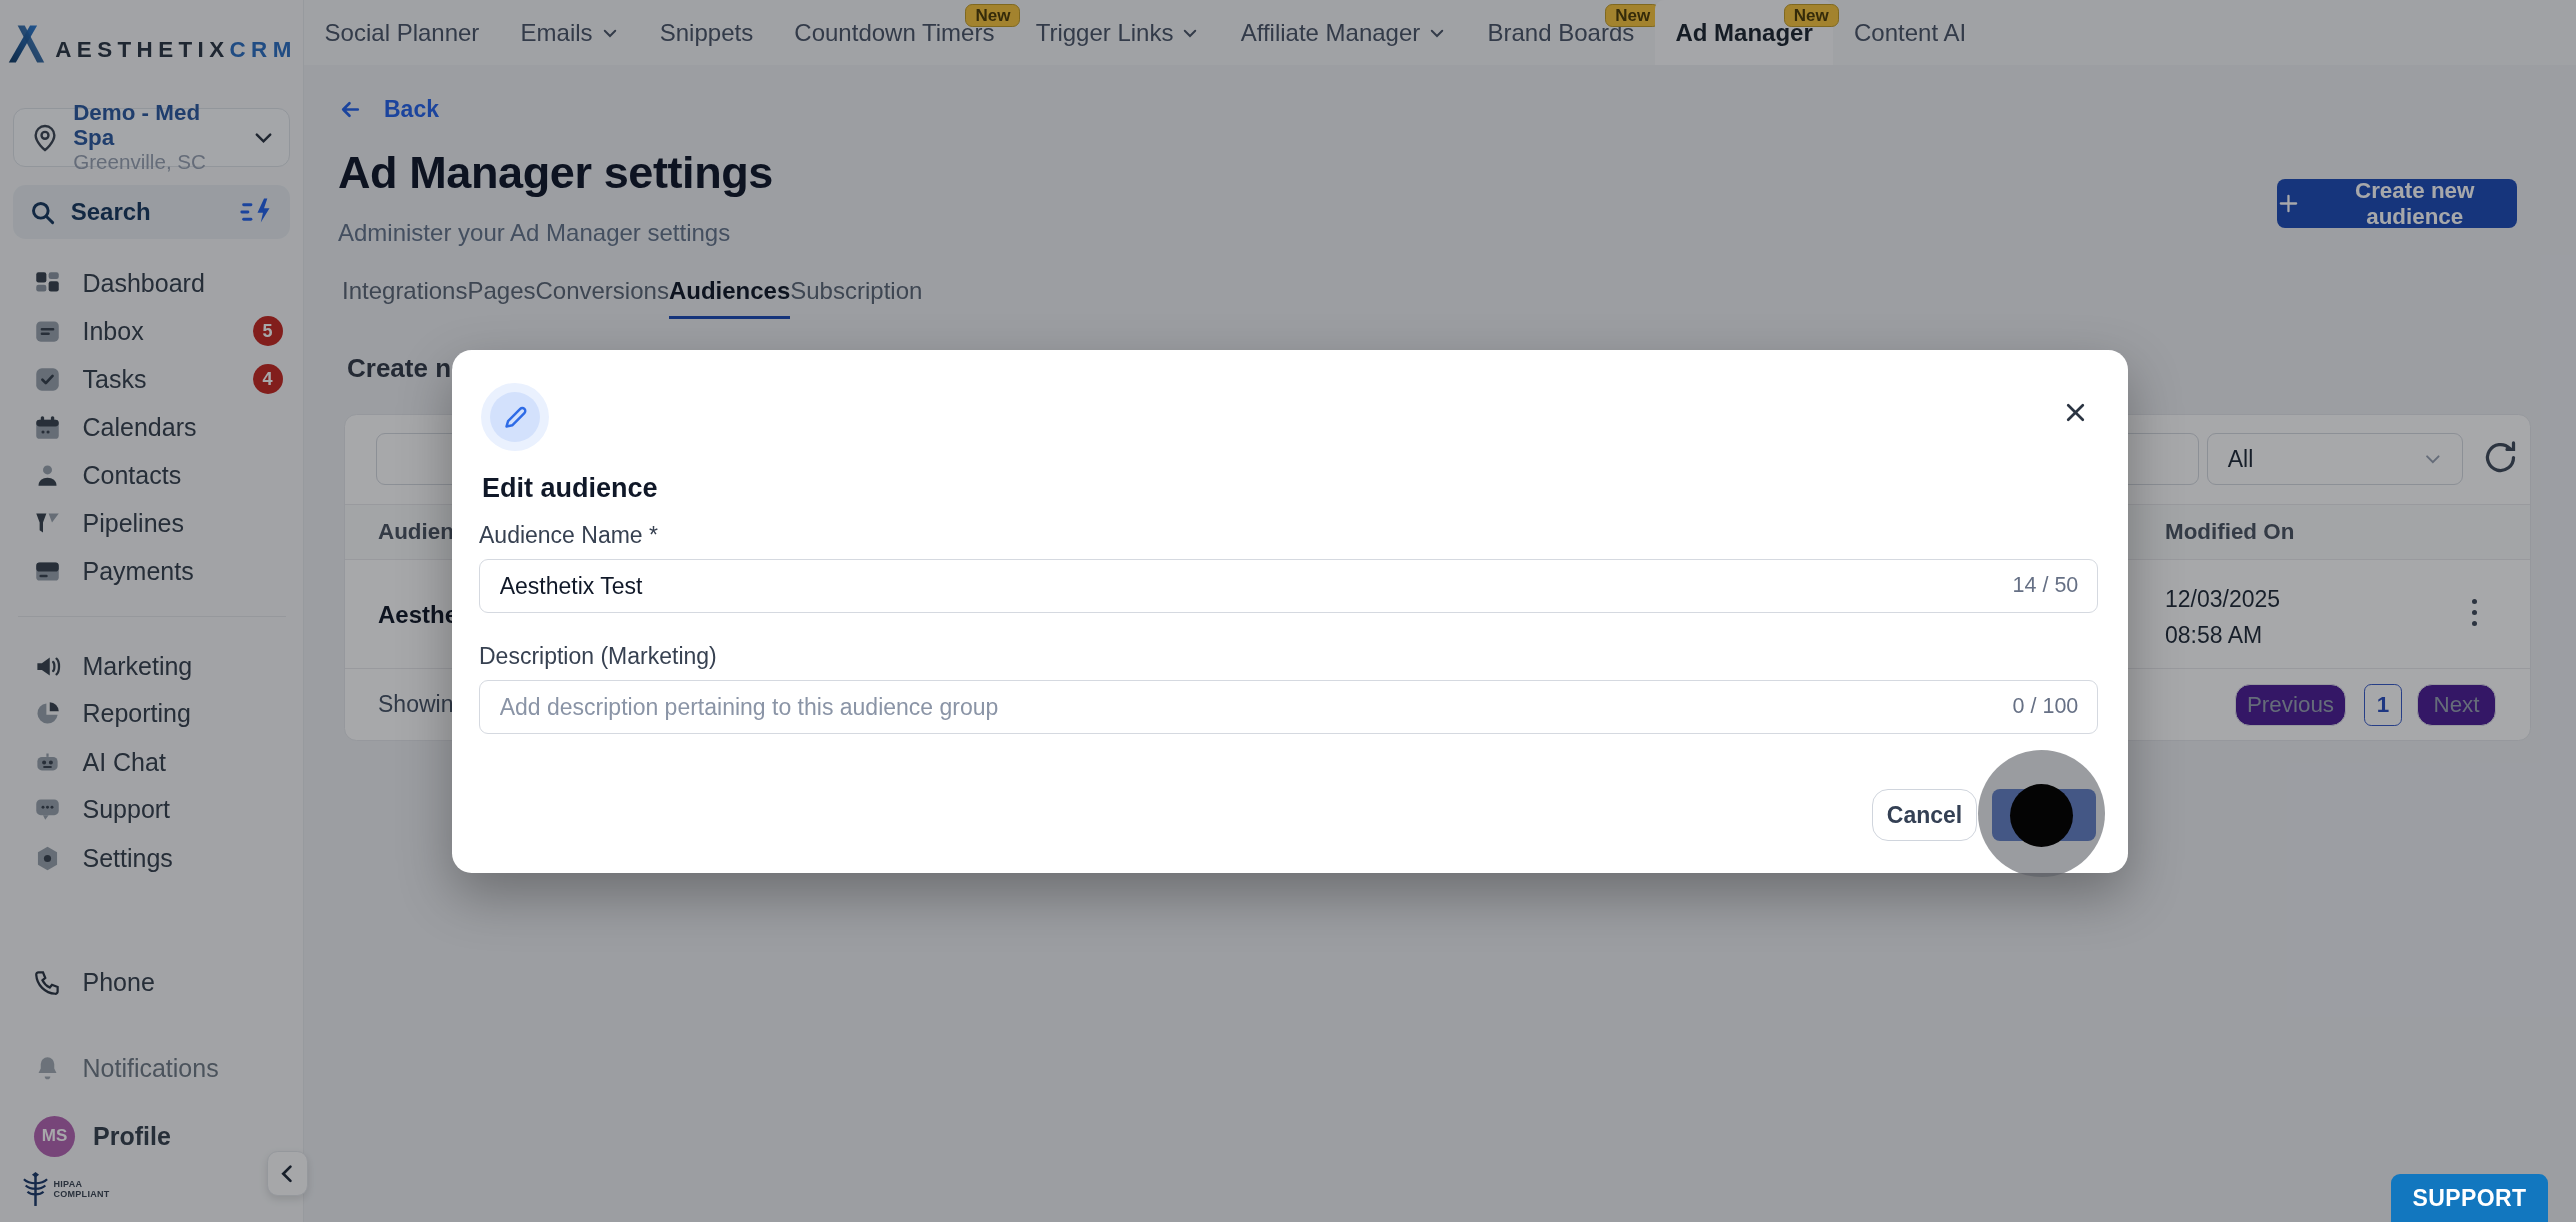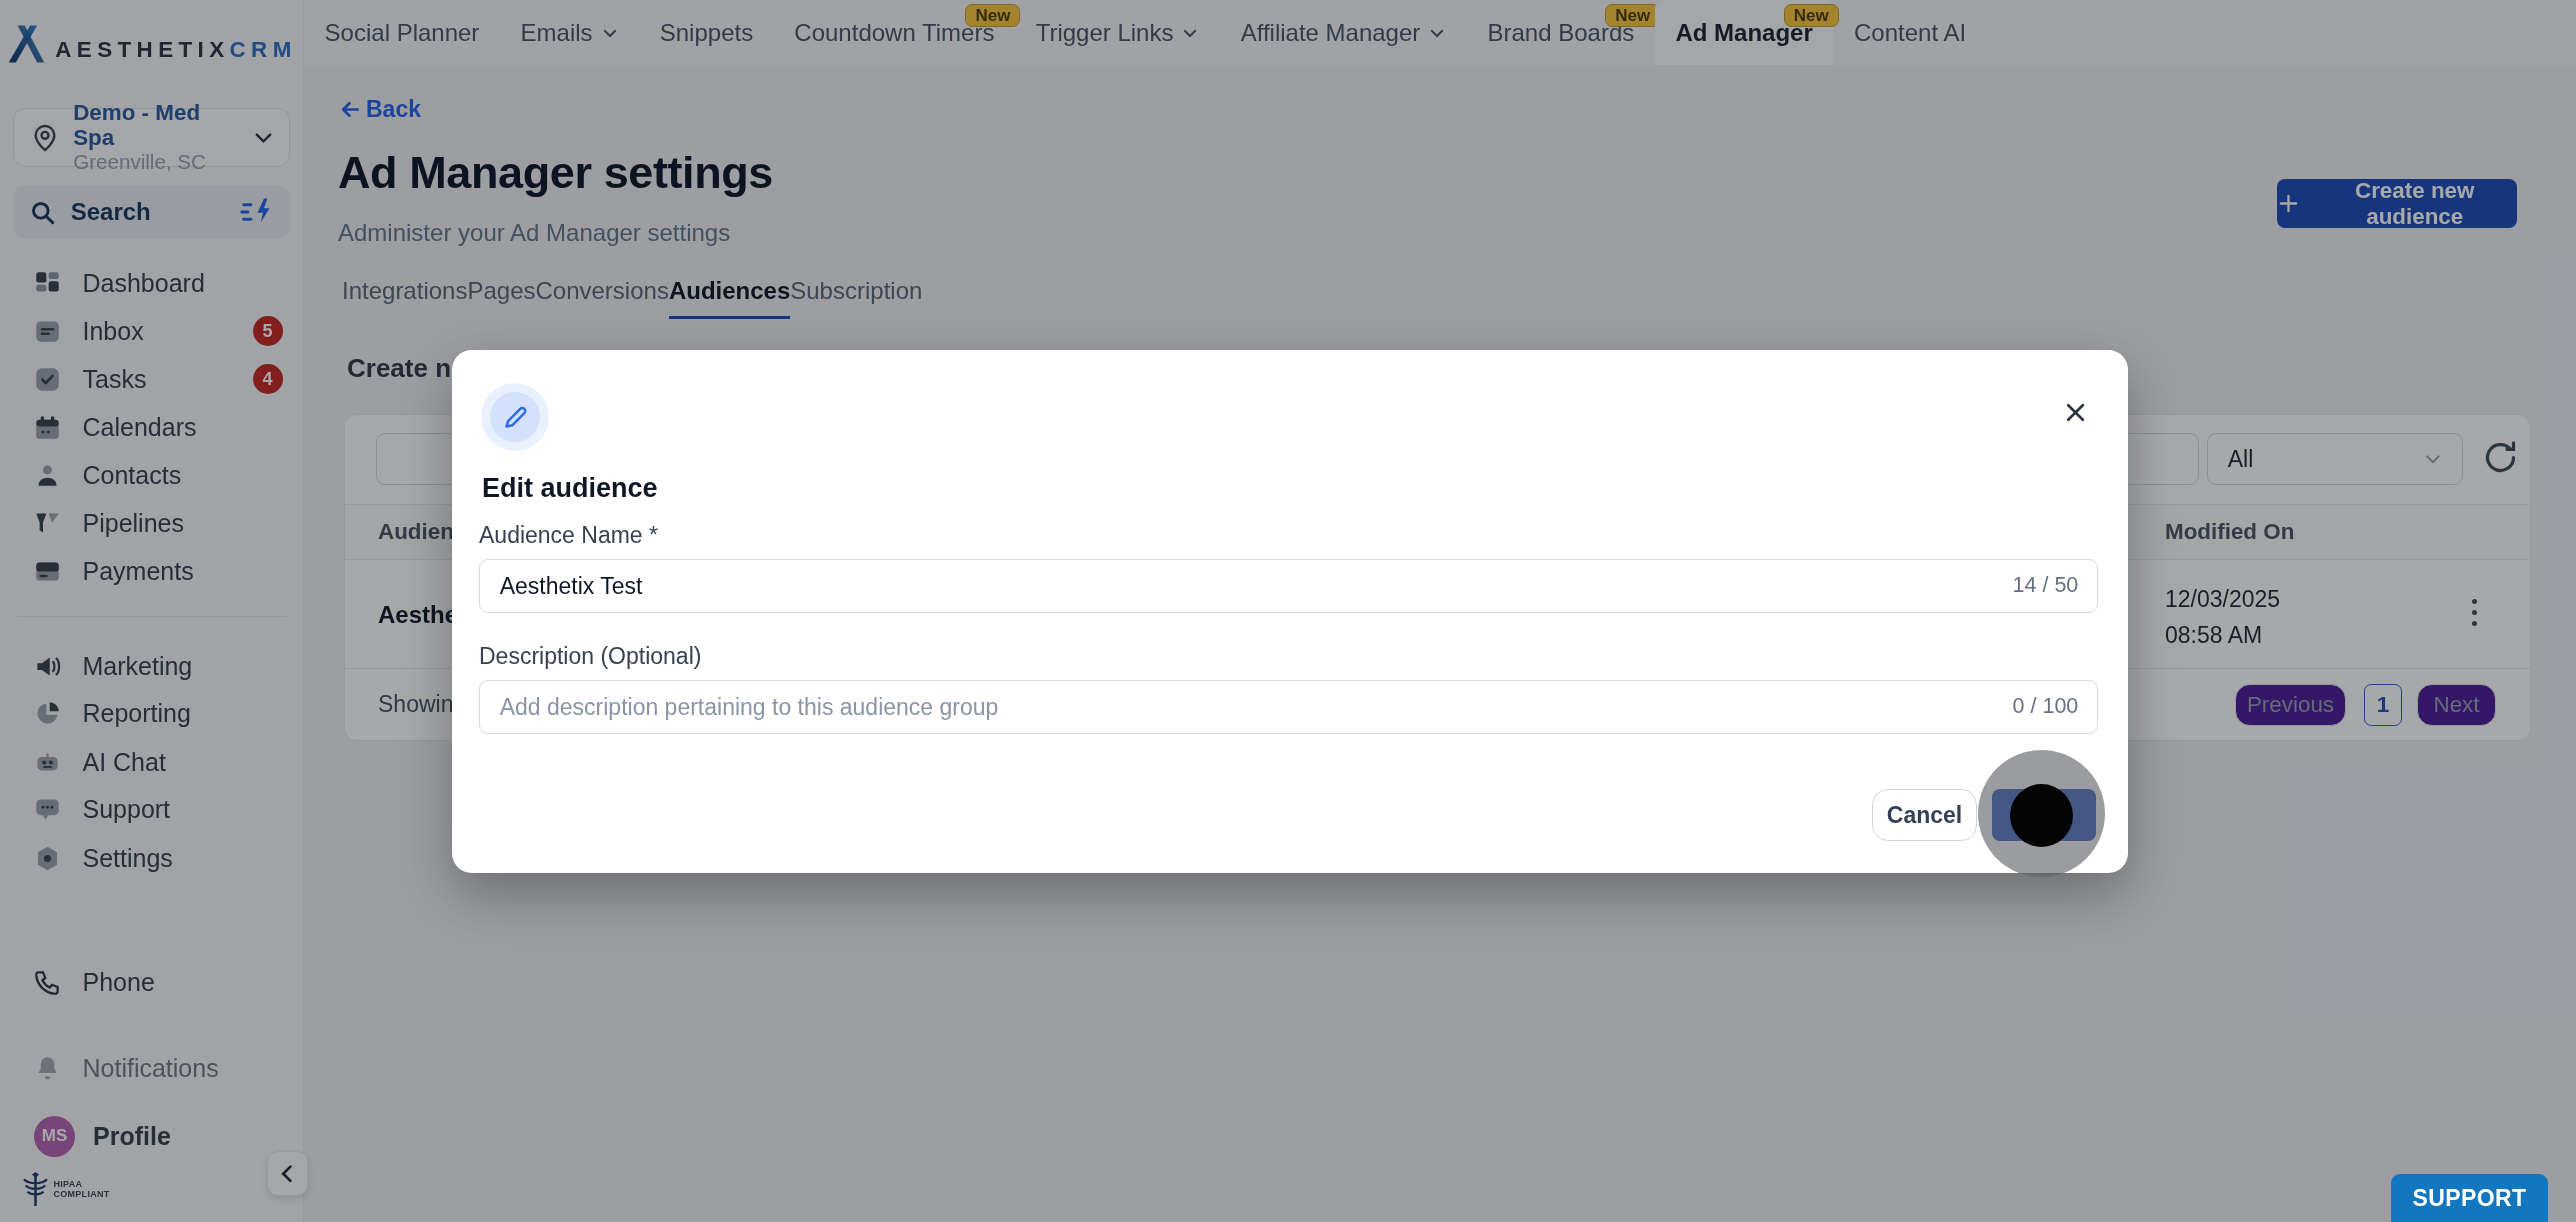--- a/index.html
+++ b/index.html
@@ -28,21 +28,21 @@
   .hipaa-txt{font-size:9px;line-height:1.15;color:#3c4654;font-weight:700;letter-spacing:0.3px}
 
   
   #navbar{position:absolute;left:304px;top:0;width:2272px;height:65px;background:#f5f6f8;display:flex;align-items:stretch;z-index:5}
   .ni{position:relative;display:flex;align-items:center;gap:8px;padding:0 20.6px;font-size:24px;font-weight:500;color:#4a5568;cursor:pointer;white-space:nowrap}
   .ni.active{background:#fcfcfd;border-radius:9px 9px 0 0;color:#1b2430;font-weight:600}
   .new-badge{position:absolute;top:3.6px;right:-5.4px;background:#f9c63e;border:1.8px solid #c09b27;border-radius:7.2px;color:#4e3c05;font-size:17px;font-weight:700;line-height:21.5px;padding:0 9px}
 
   
   #content{position:absolute;left:304px;top:65px;width:2272px;height:1157px;background:#eef0f3}
-  .back-row{position:absolute;left:34px;top:31px;display:flex;align-items:center;gap:3px;color:#2563eb;font-size:23px;font-weight:600;cursor:pointer}
+  .back-row{position:absolute;left:34px;top:31px;display:flex;align-items:center;gap:21px;color:#2563eb;font-size:23px;font-weight:600;cursor:pointer}
   .page-title{position:absolute;left:34px;top:82px;font-size:45px;font-weight:700;color:#0f172a;letter-spacing:-0.4px}
   .page-sub{position:absolute;left:34px;top:154px;font-size:24px;color:#64748b}
   .create-btn{position:absolute;left:1973px;top:114px;width:240px;height:49px;background:#1d4bb8;border:none;border-radius:8px;color:#fff;font-size:22.4px;font-weight:600;display:flex;align-items:center;justify-content:center;gap:12.5px;cursor:pointer;font-family:inherit}
   .tabs{position:absolute;left:38px;top:212px;display:flex;gap:0}
   .tab{font-size:24px;color:#5b6676;padding-bottom:10.7px;cursor:pointer}
   .tab.active{color:#101828;font-weight:600;border-bottom:3.6px solid #1d4bb8}
   .section-heading{position:absolute;left:43px;top:288px;font-size:26px;font-weight:600;color:#333b49}
 
   .card{position:absolute;left:40px;top:349px;width:2187px;height:327px;background:#fff;border:0.9px solid #e5e7eb;border-radius:12.5px}
   .tool-input{position:absolute;left:31px;top:18px;width:1823px;height:52px;border:0.9px solid #d5d9e0;border-radius:9px;background:#fff;font-size:23px;padding:0 18px;font-family:inherit;color:#101828}
@@ -389,21 +389,21 @@
         </svg>
     </div>
     <div class="modal-title">Edit audience</div>
 
     <div class="fld-label" style="top:172px">Audience Name *</div>
     <div class="fld-wrap" style="top:209px">
       <input value="Aesthetix Test" style="">
       <span class="fld-counter">14 / 50</span>
     </div>
 
-    <div class="fld-label" style="top:293px">Description (Optional)</div>
+    <div class="fld-label" style="top:293px">Description (Marketing)</div>
     <div class="fld-wrap" style="top:330px">
       <input placeholder="Add description pertaining to this audience group" style="">
       <span class="fld-counter">0 / 100</span>
     </div>
 
     <button class="btn-cancel">Cancel</button>
     <button class="btn-save">Save</button>
   </div>
 
   <div class="click-ripple">

